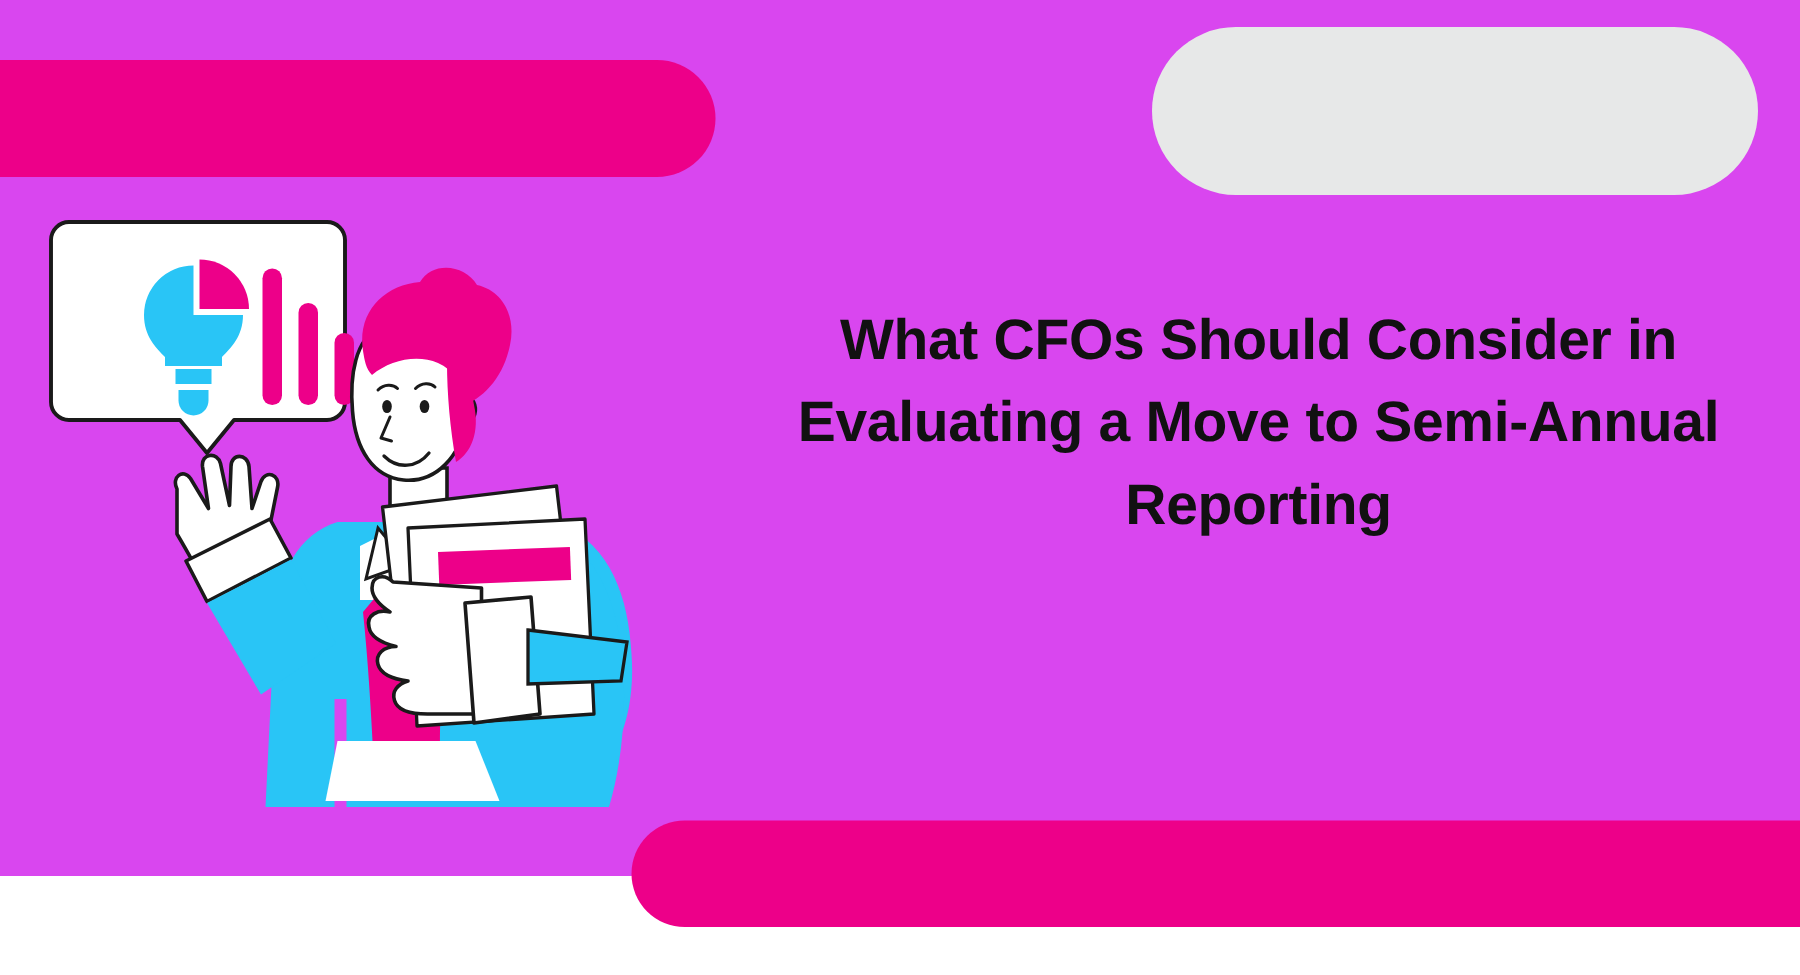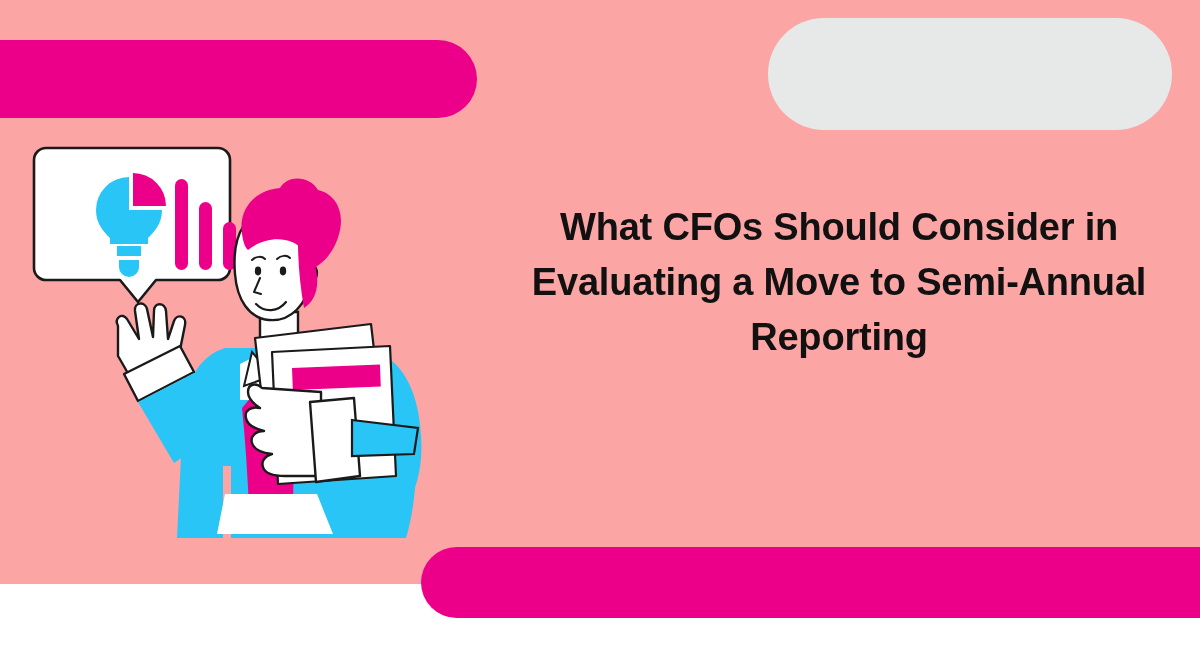--- a/index.html
+++ b/index.html
@@ -5,21 +5,21 @@
 <style>
   * { margin:0; padding:0; box-sizing:border-box; }
   html, body {
     width:1200px; height:650px;
     overflow:hidden;
     font-family:"Liberation Sans", sans-serif;
   }
   #banner {
     position:relative;
     width:1200px; height:584px;
-    background:#fca5a5;
+    background:#d946ef;
     padding-left:20px;
   }
 
   
   .ghost-pill {
     position:absolute;
     left:768px; top:18px;
     width:404px; height:112px;
     background:#E7E8E8;
     border-radius:56px;

